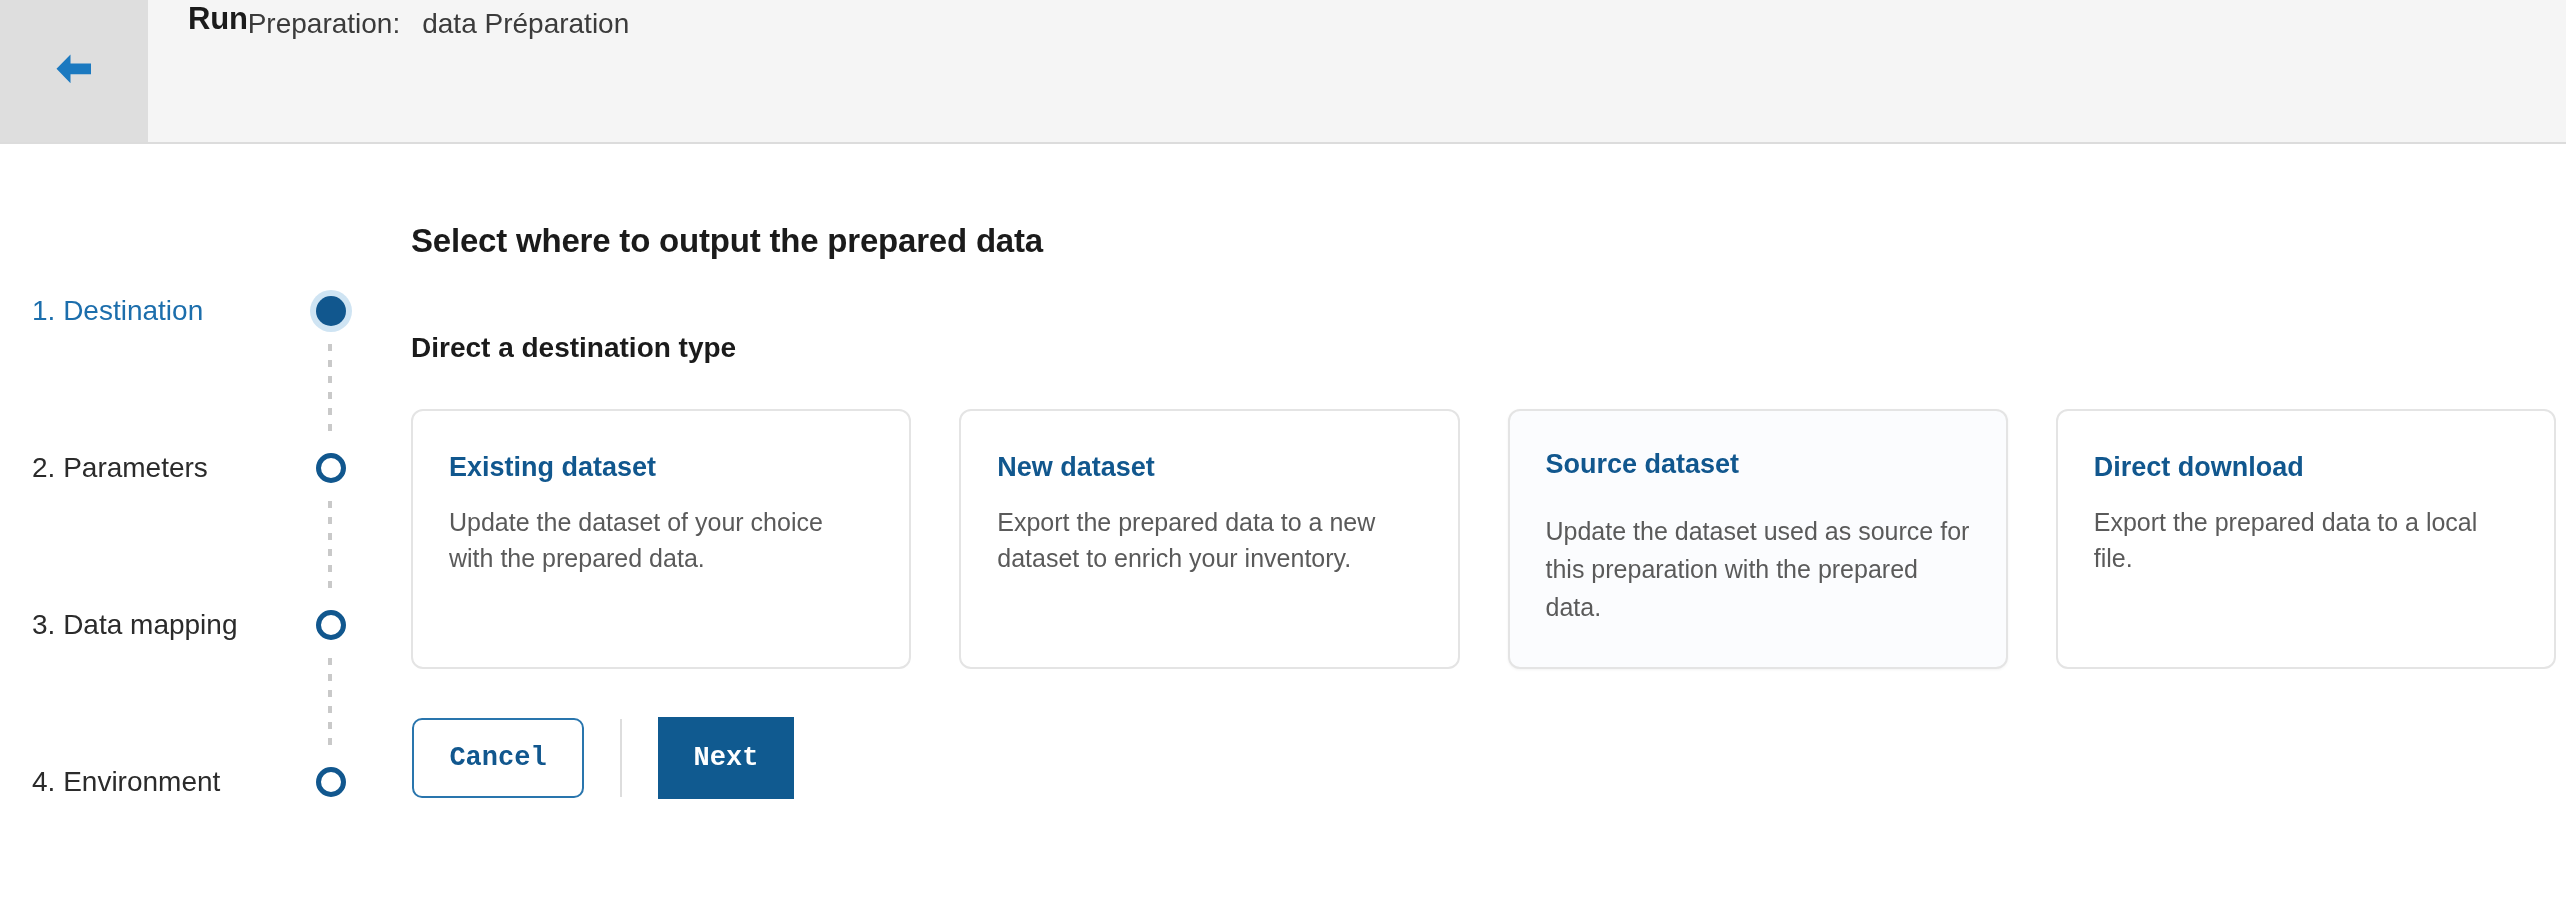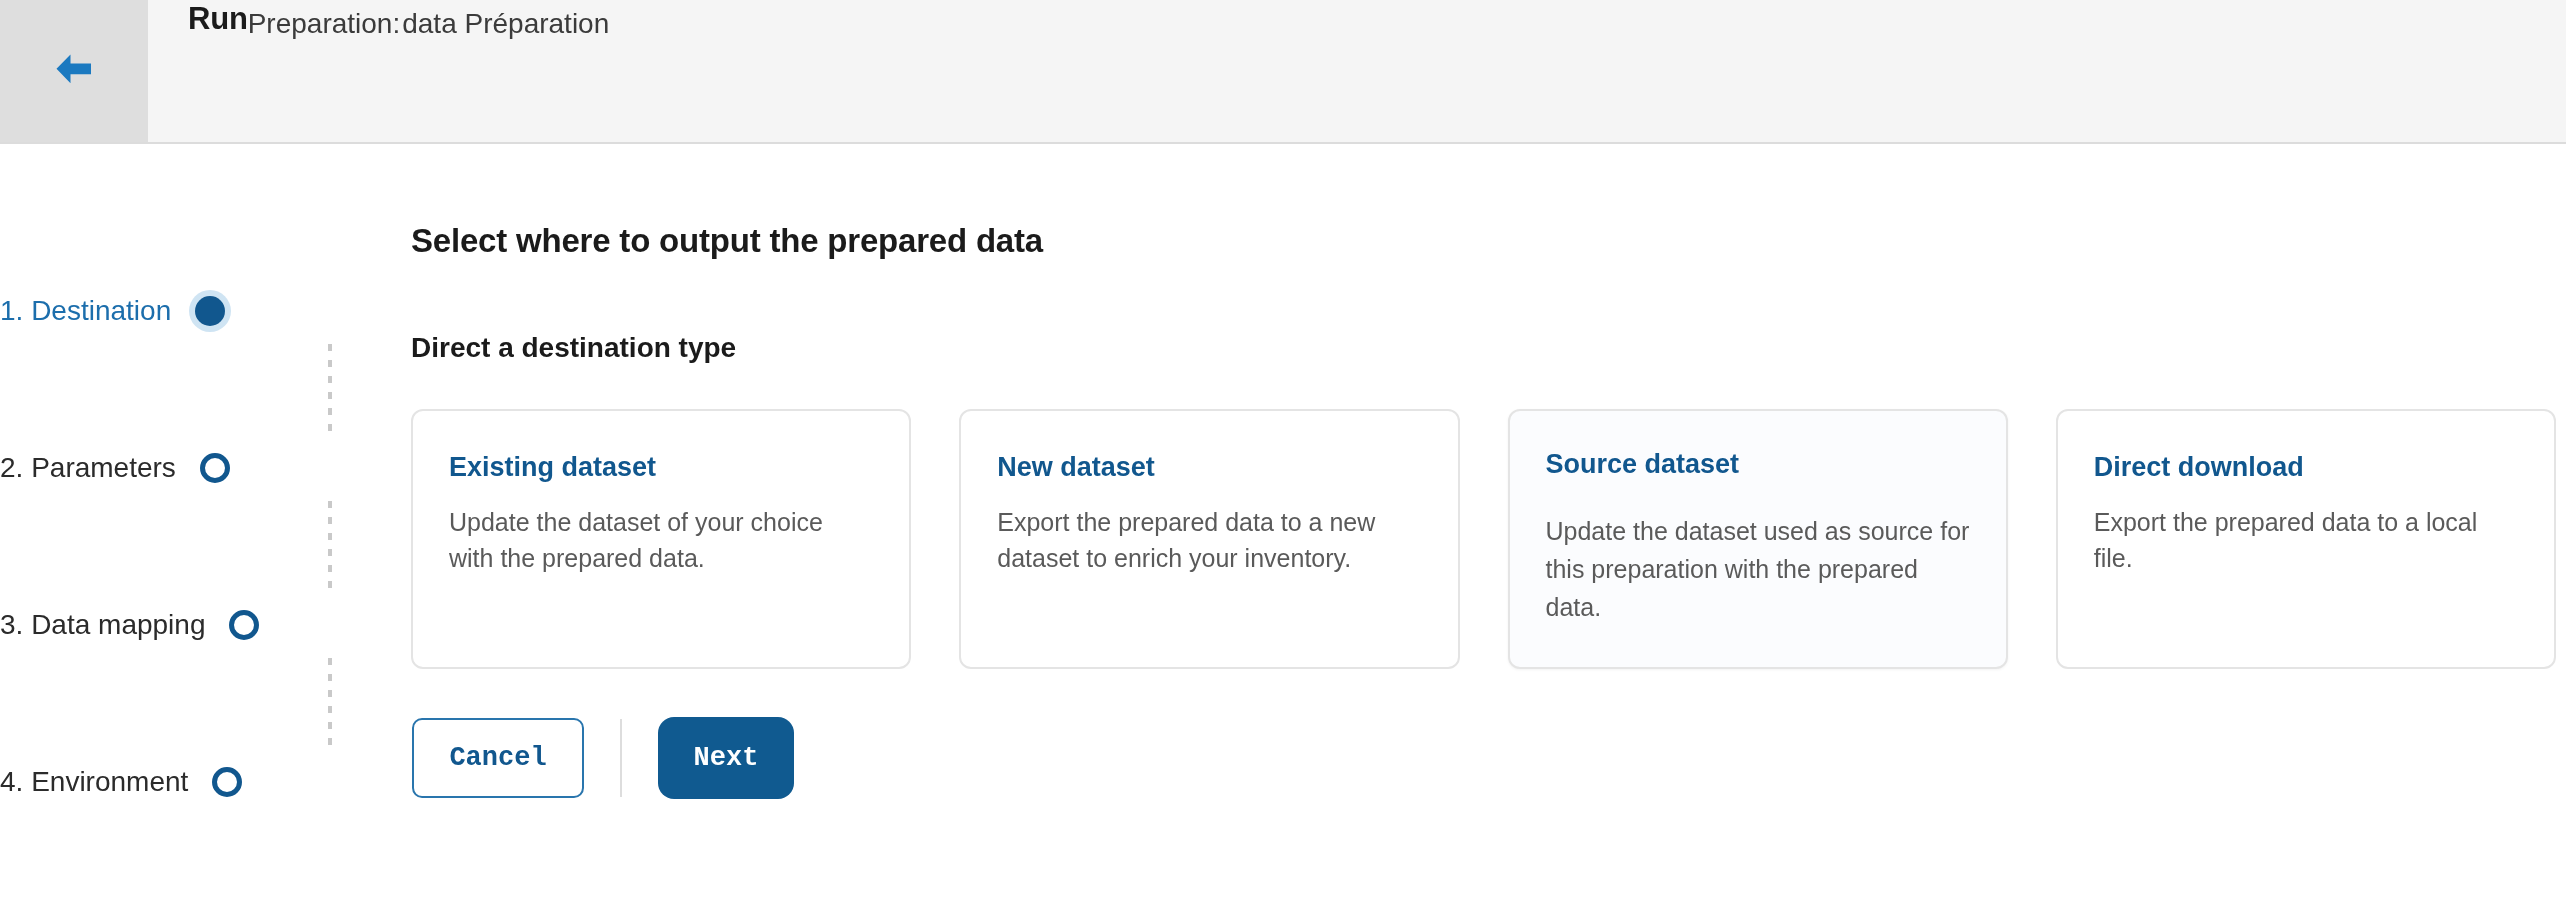--- a/index.html
+++ b/index.html
@@ -49,45 +49,46 @@
   }
 
   .header-sub {
     margin-top: 7px;
     font-size: 28px;
     color: #3b3b3b;
     line-height: 1.2;
     white-space: nowrap;
   }
   .header-sub .sub-label { }
-  .header-sub .sub-value { margin-left: 2px; }
+  .header-sub .sub-value { margin-left: 22px; }
 
   
   .body-area {
     display: flex;
     padding-top: 50px;
     height: calc(901px - 144px);
   }
 
   
   .stepper {
     width: 395px;
     flex: 0 0 395px;
     position: relative;
     padding-top: 38px;
   }
 
   .step {
     display: flex;
     align-items: center;
-    justify-content: flex-start;
+    justify-content: space-between;
     height: 157px;
     padding-right: 47px;
     position: relative;
     cursor: pointer;
+    padding-left: 32px;
   }
 
   .step-label {
     font-size: 28px;
     color: #2b2b2b;
     white-space: nowrap;
     margin-right: 22px;
   }
   .step.active .step-label { color: #1c6eac; }
 
@@ -228,21 +229,21 @@
     height: 78px;
     background: #dddddd;
     margin: 0 36px;
   }
 
   .btn-next {
     min-width: 136px;
     height: 82px;
     background: #105a90;
     color: #ffffff;
-    border-radius: 16px;
+    border-radius: 0;
     padding: 0 30px;
   }
 </style>
 </head>
 <body>
 
 <div class="header">
 
   <div class="back-button">
     <span class="back-icon">

